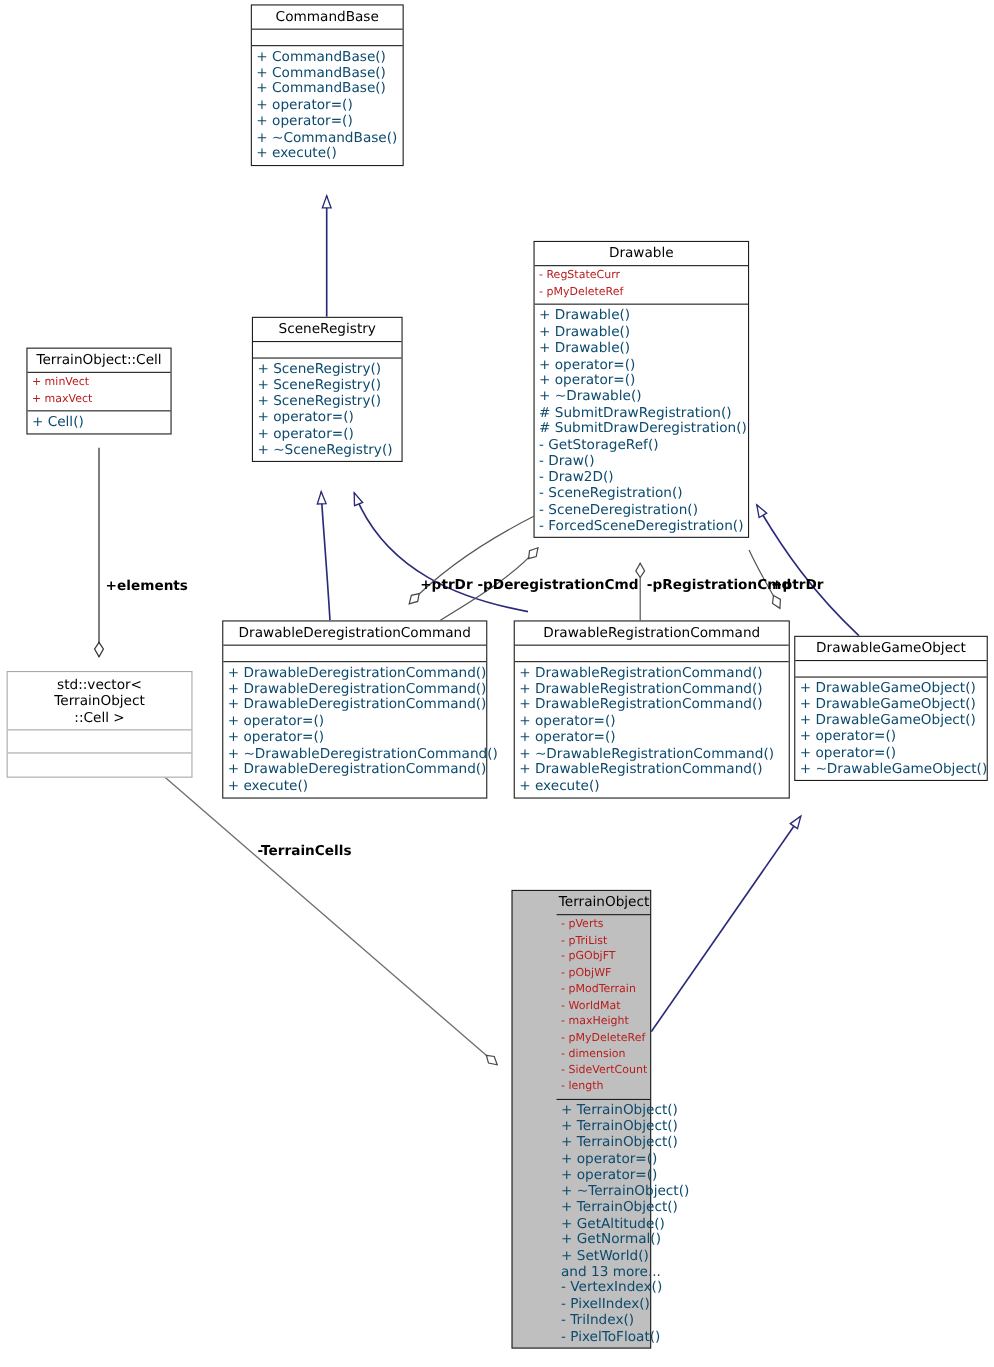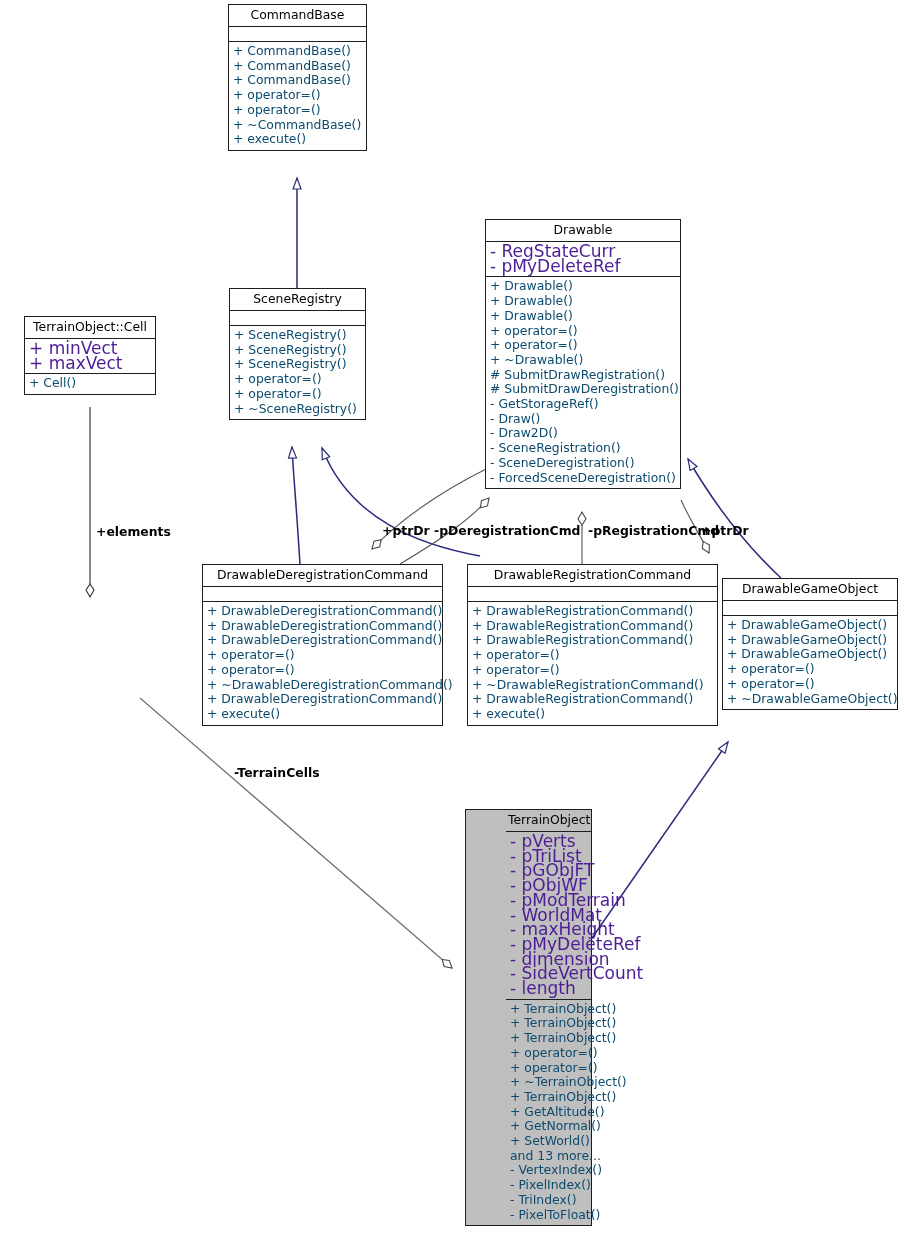--- a/index.html
+++ b/index.html
@@ -8,21 +8,21 @@
   #canvas{position:absolute;left:0;top:0;width:904px;height:1243px;}
   svg.edges{position:absolute;left:0;top:0;width:904px;height:1243px;overflow:visible;}
   .node{position:absolute;box-sizing:border-box;border:1px solid #1d1d1d;
         background:#ffffff;}
   .node.gray{background:#bfbfbf;}
   .node.lightborder{border:1px solid #a8a8a8;}
   .n-title{box-sizing:border-box;text-align:center;font-size:12.4px;color:#000;
            padding:3px 2px 4px;line-height:14px;border-bottom:1px solid #1d1d1d;}
   .node.lightborder .n-title{border-bottom:1px solid #a8a8a8;}
   .n-attrs{box-sizing:border-box;border-bottom:1px solid #1d1d1d;
-           padding:2px 4px 3px;font-size:17px;line-height:14.7px;color:#4c1d95;}
+           padding:2px 4px 3px;font-size:10px;line-height:14.7px;color:#b91c1c;}
   .node.lightborder .n-attrs{border-bottom:1px solid #a8a8a8;}
   .n-ops{box-sizing:border-box;padding:2px 4px 3px;font-size:12.4px;
          line-height:14.7px;color:#0c4a6e;}
   .n-row{white-space:nowrap;}
   .empty-compartment{height:15px;}
   .edge-label{position:absolute;font-size:12.4px;color:#000;white-space:nowrap;
               background:transparent;line-height:14px;font-weight:bold;}
 </style>
 </head>
 <body>
@@ -152,20 +152,28 @@
     <div class="n-title">TerrainObject::Cell</div>
     <div class="n-attrs">
       <div class="n-row">+ minVect</div>
       <div class="n-row">+ maxVect</div>
     </div>
     <div class="n-ops">
       <div class="n-row">+ Cell()</div>
     </div>
   </div>
 
+  <div class="node lightborder" style="left:6px;top:610px;width:169px;">
+    <div class="n-title" style="line-height:15px;">
+      <div>std::vector&lt; TerrainObject</div>
+      <div>::Cell &gt;</div>
+    </div>
+    <div class="n-attrs" style="height:21px;"></div>
+    <div class="n-ops" style="height:21px;"></div>
+  </div>
 
   <div class="node" style="left:202px;top:564px;width:241px;">
     <div class="n-title">DrawableDeregistrationCommand</div>
     <div class="n-attrs empty-compartment"></div>
     <div class="n-ops">
       <div class="n-row">+ DrawableDeregistrationCommand()</div>
       <div class="n-row">+ DrawableDeregistrationCommand()</div>
       <div class="n-row">+ DrawableDeregistrationCommand()</div>
       <div class="n-row">+ operator=()</div>
       <div class="n-row">+ operator=()</div>

